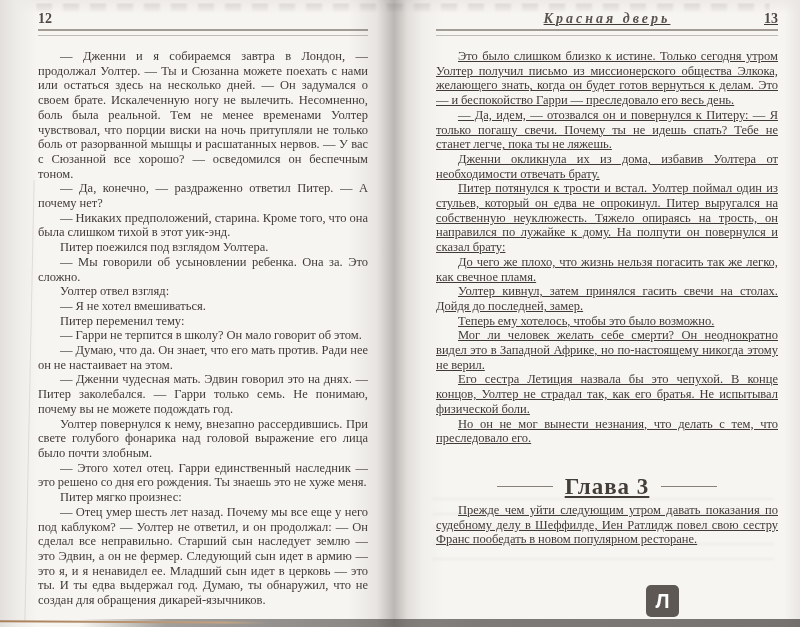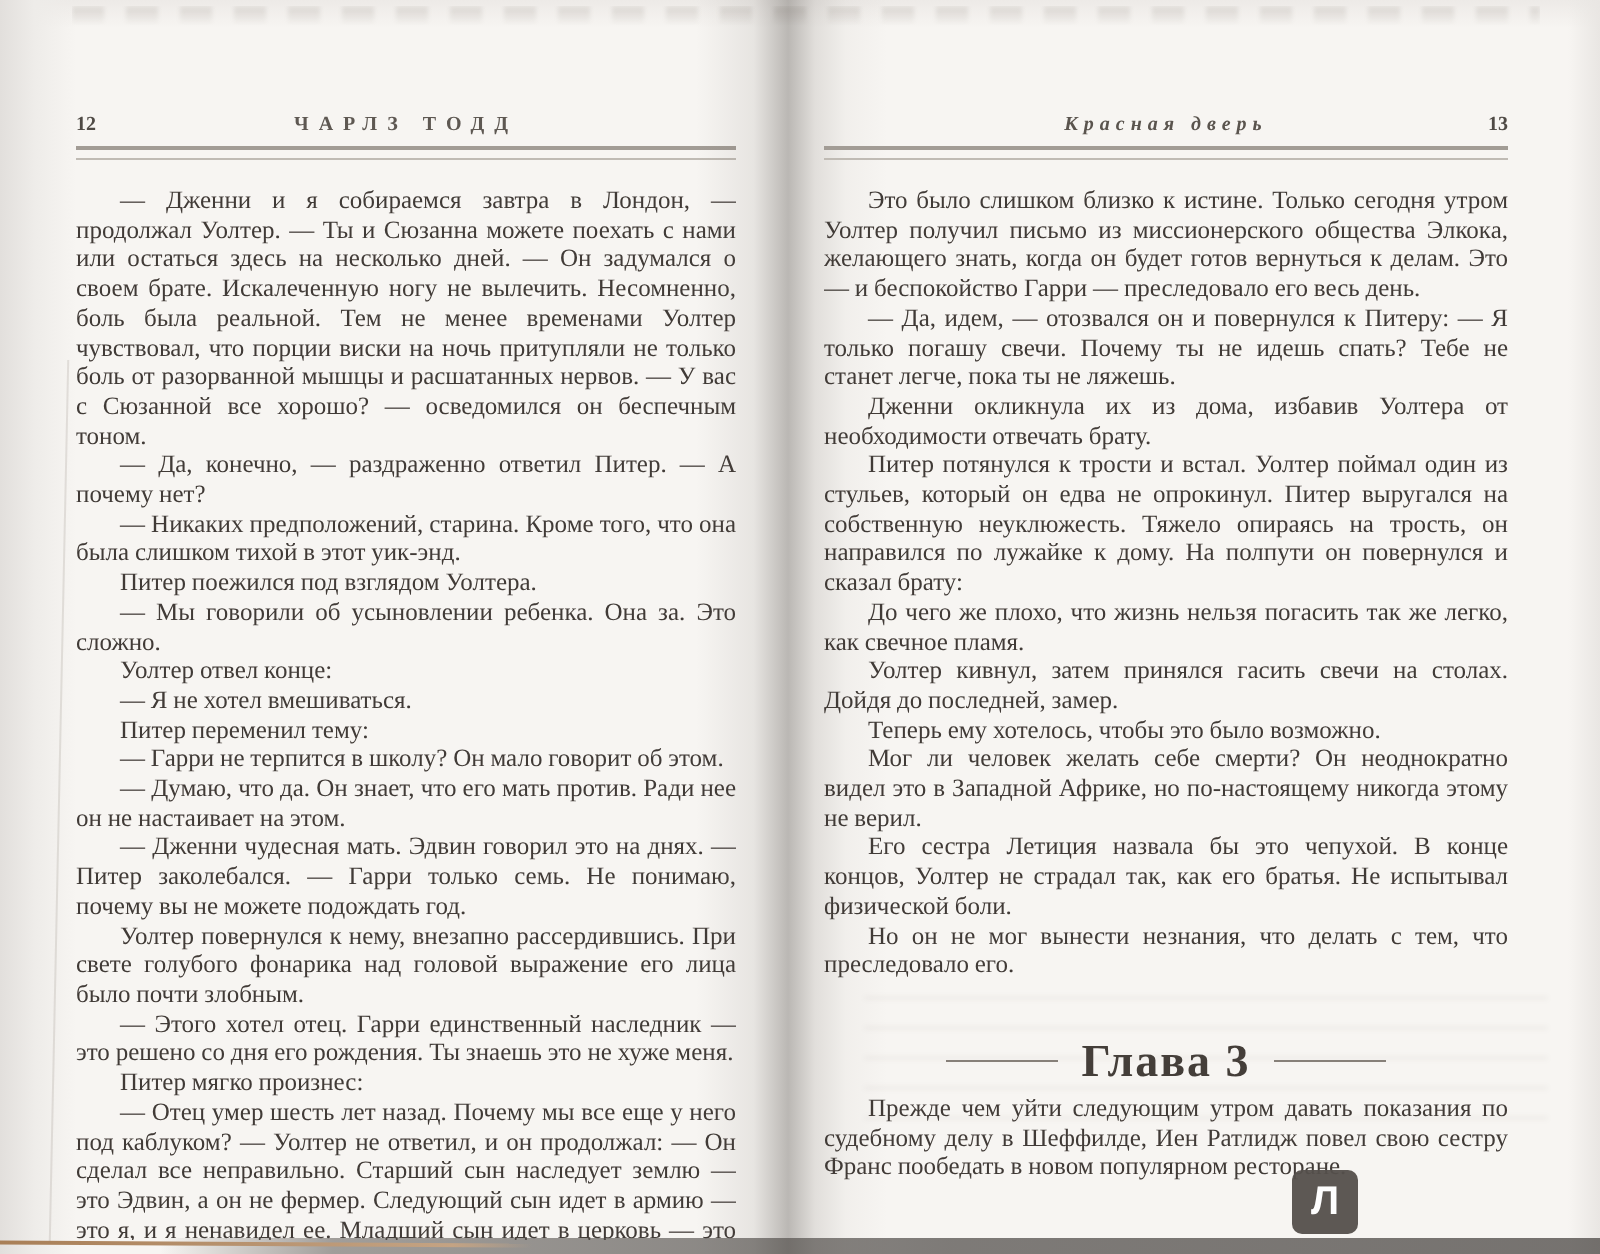--- a/index.html
+++ b/index.html
@@ -36,22 +36,22 @@
       rgba(130,124,118,.05) 78%,
       rgba(90,84,78,0) 100%);}
   .bottom-strip{position:absolute;left:80px;right:0;bottom:0;height:8px;
     background:linear-gradient(90deg,rgba(90,86,82,0) 0%,rgba(90,86,82,.55) 12%,rgba(74,70,67,.7) 55%,rgba(74,70,67,.75) 100%);}
   .bottom-line{position:absolute;left:0;bottom:4px;width:266px;height:2px;
     background:linear-gradient(90deg,#a97f57,#c4a383 85%,rgba(196,163,131,0));transform:rotate(.35deg);}
 
   
   .page{position:absolute;top:12px;overflow:hidden;}
   .page.left{left:38px;width:330px;height:608px;}
-  .page.right{left:412px;width:342px;height:608px;}
-  .pg-header{display:grid;align-items:baseline;font-size:10px;line-height:14px;color:#5e5852;margin-top:44px;}
+  .page.right{left:436px;width:342px;height:608px;text-decoration:underline;}
+  .pg-header{display:grid;align-items:baseline;font-size:14px;line-height:14px;color:#5e5852;}
   .page.left  .pg-header{grid-template-columns:34px 1fr 34px;}
   .page.right .pg-header{grid-template-columns:34px 1fr 34px;}
   .pnum{font-weight:bold;color:#4f4a45;}
   .pnum.r{text-align:right;}
   .rtitle{text-align:center;font-weight:bold;letter-spacing:5px;white-space:nowrap;}
   .rtitle.it{font-style:italic;font-weight:bold;letter-spacing:3px;color:#5a544e;}
   .rule{height:4px;margin-top:3px;border-top:2px solid #a29c95;border-bottom:1px solid #c0bbb4;}
 
   .body{margin-top:13px;font-size:12.5px;line-height:14.7px;text-align:justify;
     hyphens:auto;-webkit-hyphens:auto;word-spacing:-0.2px;}
@@ -73,31 +73,30 @@
 
 <div class="photo">
   <div class="edge-top"></div>
   <div class="ghost-top"></div>
   <div class="edge-left"></div>
   <div class="edge-right"></div>
 
   <div class="page left">
     <div class="pg-header">
       <span class="pnum">12</span>
-      <span class="rtitle">ЧАРЛЗ ТОДД</span>
       <span></span>
     </div>
     <div class="rule"></div>
     <div class="body">
         <p>— Дженни и я собираемся завтра в Лондон, — продолжал Уолтер. — Ты и Сюзанна можете поехать с нами или остаться здесь на несколько дней. — Он задумался о своем брате. Искалеченную ногу не вылечить. Несомненно, боль была реальной. Тем не менее временами Уолтер чувствовал, что порции виски на ночь притупляли не только боль от разорванной мышцы и расшатанных нервов. — У вас с Сюзанной все хорошо? — осведомился он беспечным тоном.</p>
         <p>— Да, конечно, — раздраженно ответил Питер. — А почему нет?</p>
         <p>— Никаких предположений, старина. Кроме того, что она была слишком тихой в этот уик-энд.</p>
         <p>Питер поежился под взглядом Уолтера.</p>
         <p>— Мы говорили об усыновлении ребенка. Она за. Это сложно.</p>
-        <p>Уолтер отвел конце:</p>
+        <p>Уолтер отвел взгляд:</p>
         <p>— Я не хотел вмешиваться.</p>
         <p>Питер переменил тему:</p>
         <p>— Гарри не терпится в школу? Он мало говорит об этом.</p>
         <p>— Думаю, что да. Он знает, что его мать против. Ради нее он не настаивает на этом.</p>
         <p>— Дженни чудесная мать. Эдвин говорил это на днях. — Питер заколебался. — Гарри только семь. Не понимаю, почему вы не можете подождать год.</p>
         <p>Уолтер повернулся к нему, внезапно рассердившись. При свете голубого фонарика над головой выражение его лица было почти злобным.</p>
         <p>— Этого хотел отец. Гарри единственный наследник — это решено со дня его рождения. Ты знаешь это не хуже меня.</p>
         <p>Питер мягко произнес:</p>
         <p>— Отец умер шесть лет назад. Почему мы все еще у него под каблуком? — Уолтер не ответил, и он продолжал: — Он сделал все неправильно. Старший сын наследует землю — это Эдвин, а он не фермер. Следующий сын идет в армию — это я, и я ненавидел ее. Младший сын идет в церковь — это ты. И ты едва выдержал год. Думаю, ты обнаружил, что не создан для обращения дикарей-язычников.</p>
       </div>

